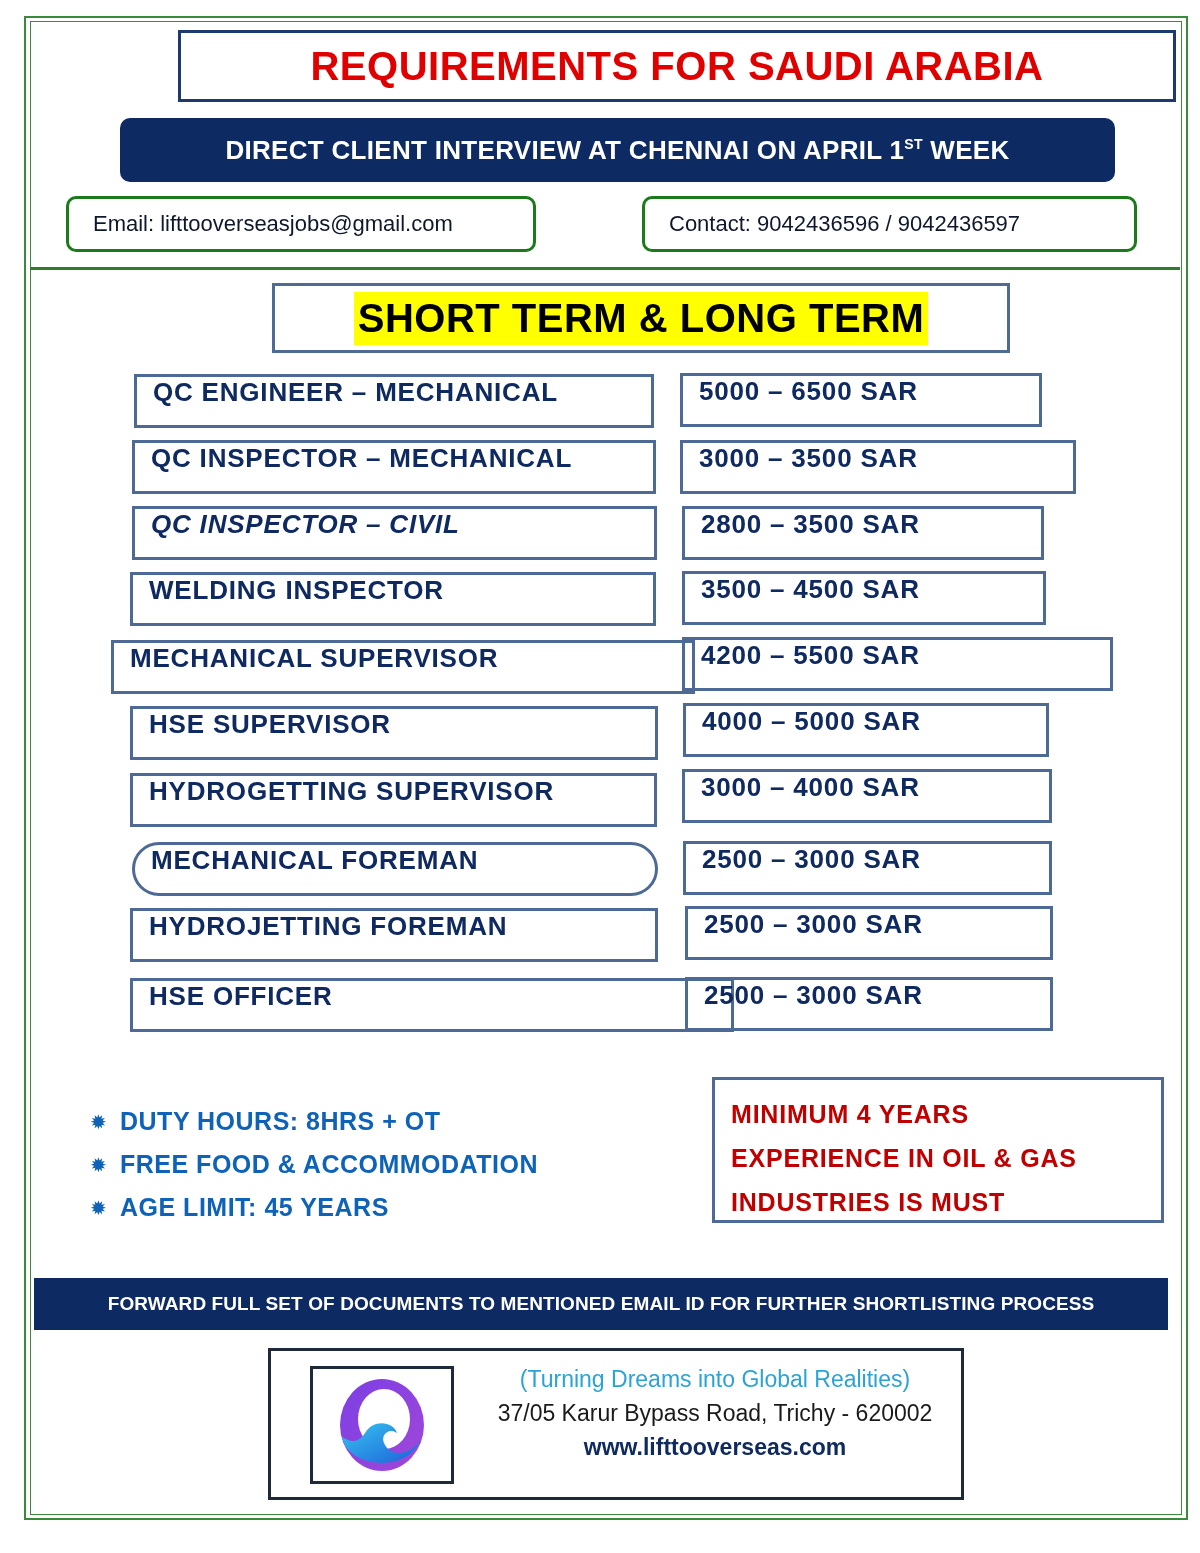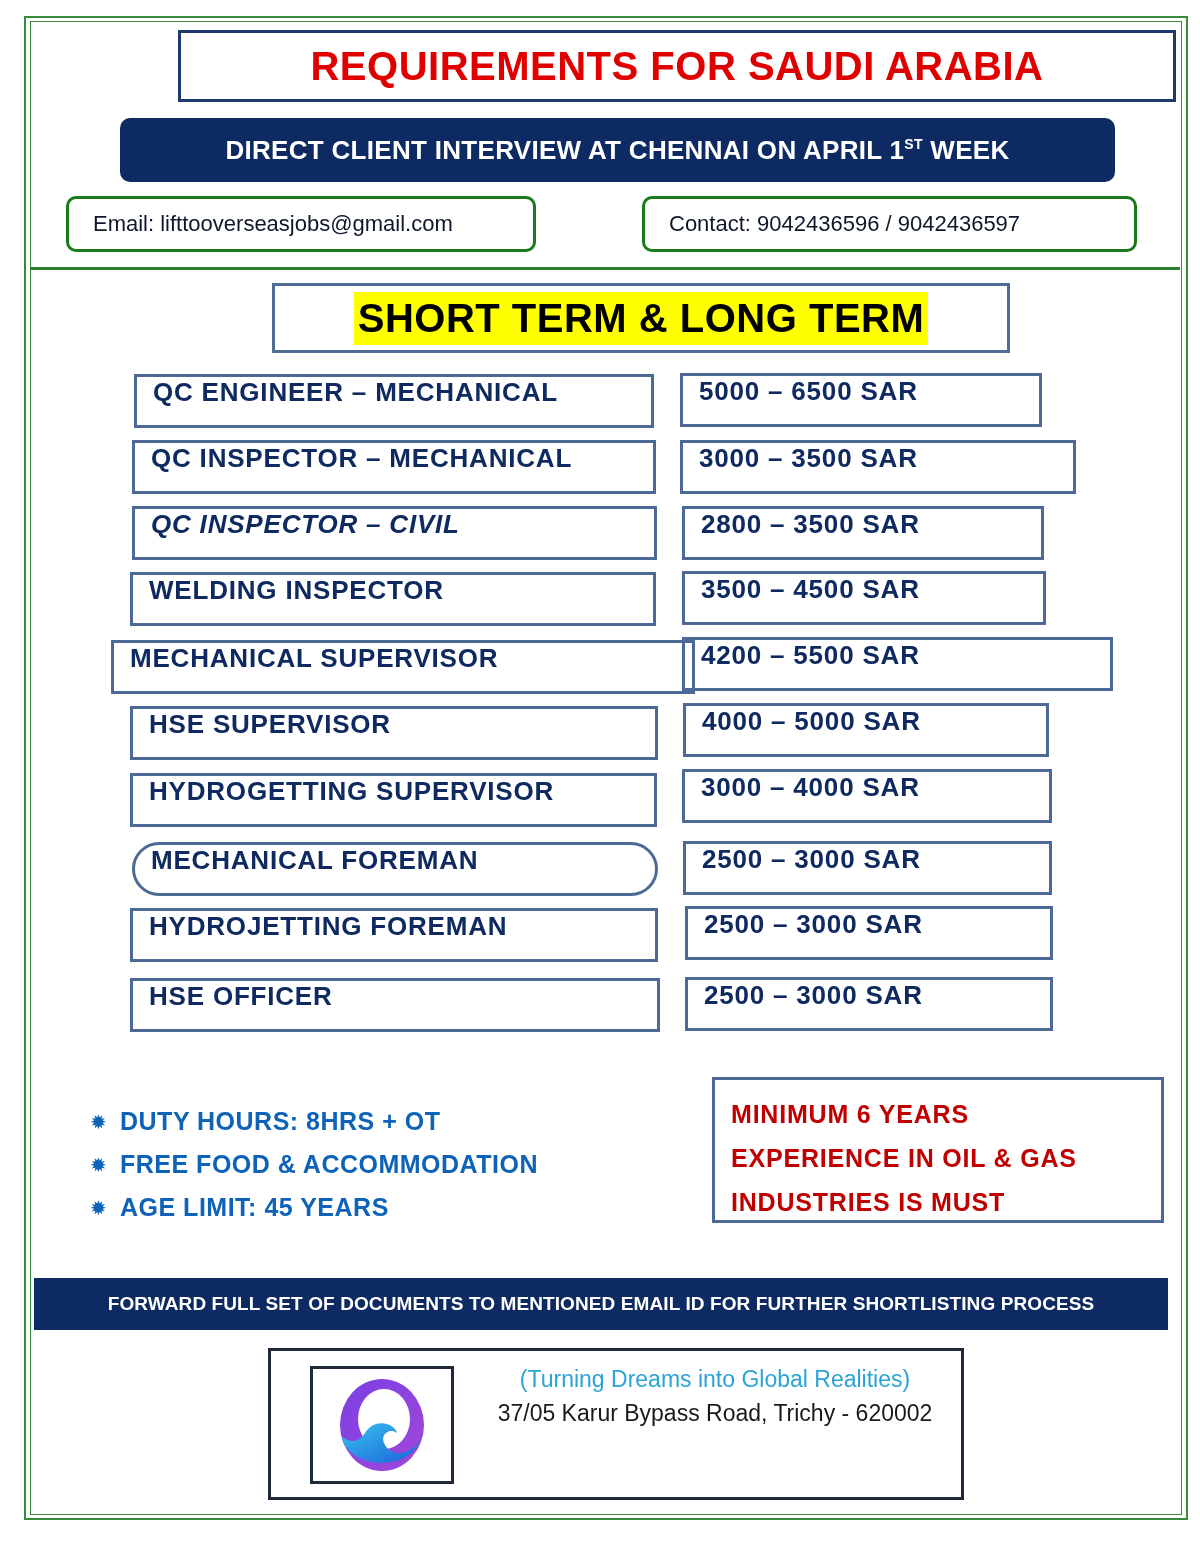--- a/index.html
+++ b/index.html
@@ -117,21 +117,21 @@
     <span>2500 – 3000 SAR</span>
   </div>
 
 <div class="row" style="left:130px;top:908px;width:528px;">
     <span>HYDROJETTING FOREMAN</span>
   </div>
 <div class="row" style="left:685px;top:906px;width:368px;">
     <span>2500 – 3000 SAR</span>
   </div>
 
-<div class="row" style="left:130px;top:978px;width:530px;">
+<div class="row" style="left:130px;top:978px;width:604px;">
     <span>HSE OFFICER</span>
   </div>
 <div class="row" style="left:685px;top:977px;width:368px;">
     <span>2500 – 3000 SAR</span>
   </div>
 
 <div class="bullets">
   <div class="bullet">
     <span class="star">✹</span>
     <span class="txt">DUTY HOURS: 8HRS + OT</span>
@@ -140,21 +140,21 @@
     <span class="star">✹</span>
     <span class="txt">FREE FOOD &amp; ACCOMMODATION</span>
   </div>
   <div class="bullet">
     <span class="star">✹</span>
     <span class="txt">AGE LIMIT: 45 YEARS</span>
   </div>
 </div>
 
 <div class="exp-box">
-  <div>MINIMUM 6 YEARS</div>
+  <div>MINIMUM 4 YEARS</div>
   <div>EXPERIENCE IN OIL &amp; GAS</div>
   <div>INDUSTRIES IS MUST</div>
 </div>
 
 <div class="forward-bar">
   <span>FORWARD FULL SET OF DOCUMENTS TO MENTIONED EMAIL ID FOR FURTHER SHORTLISTING PROCESS</span>
 </div>
 
 <div class="footer-box"></div>
 <div class="logo-box">
@@ -170,13 +170,14 @@
       </linearGradient>
     </defs>
     <ellipse cx="55" cy="50" rx="42" ry="46" fill="url(#gp)"></ellipse>
     <ellipse cx="57" cy="44" rx="26" ry="30" fill="#ffffff"></ellipse>
     <path d="M15 62 C20 92 80 100 94 64 C86 78 66 84 58 70 C52 60 62 52 70 58 C66 46 46 44 38 58 C30 70 22 66 15 62 Z" fill="url(#gb)"></path>
   </svg>
 </div>
 <div class="footer-text">
   <div class="tag">(Turning Dreams into Global Realities)</div>
   <div class="addr">37/05 Karur Bypass Road, Trichy - 620002</div>
+  <div class="web">www.lifttooverseas.com</div>
 </div>
 
 </body></html>

